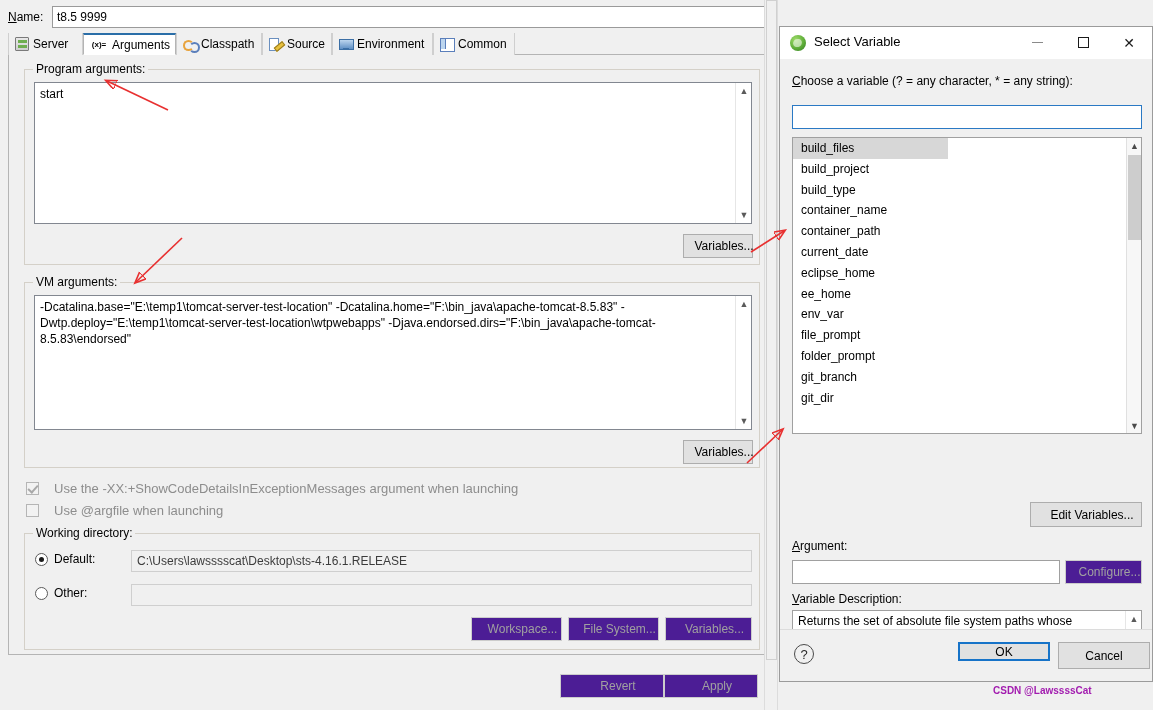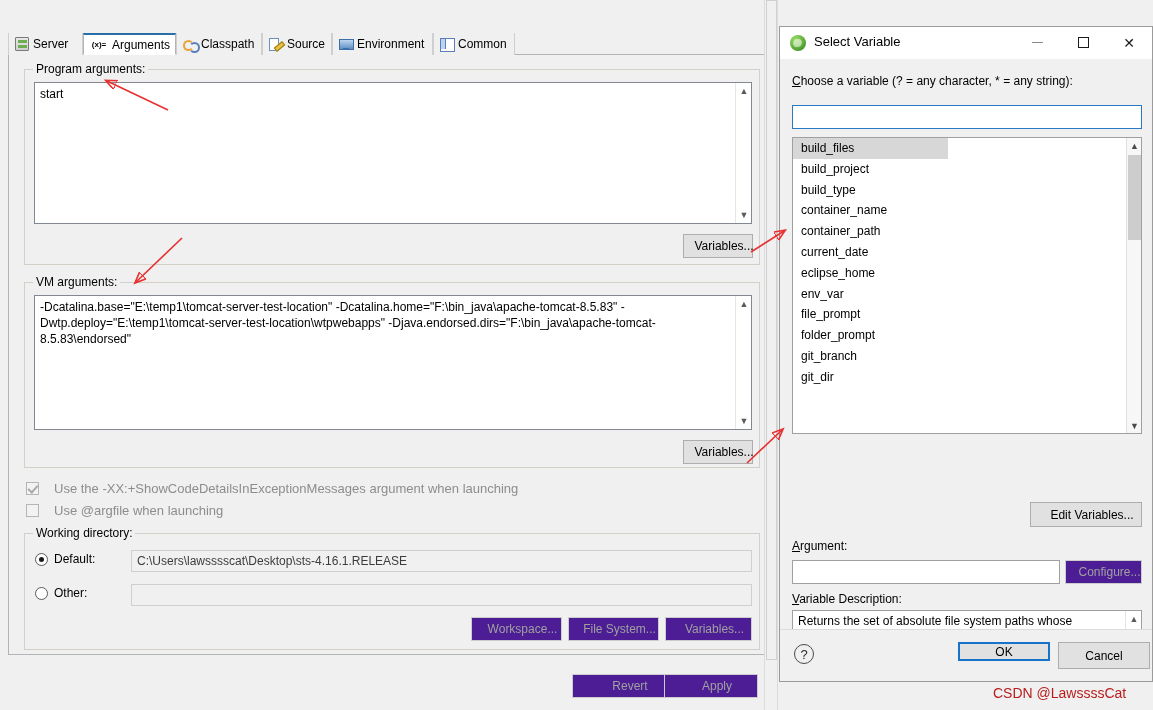--- a/index.html
+++ b/index.html
@@ -166,21 +166,21 @@
     border-radius:50%; background:#1a1a1a;
   }
   .ro-field {
     position: absolute; height: 22px; background: #f0f0f0;
     border: 1px solid #cfcfcf; font-size: 12px; color: #3c3c3c;
     display: flex; align-items: center; padding: 0 5px; white-space: nowrap;
   }
   .ro-field.empty { background: #f0f0f0; }
 
   
-  #revert-btn { left: 572px; top: 674px; width: 104px; }
+  #revert-btn { left: 560px; top: 674px; width: 104px; }
   #apply-btn  { left: 664px; top: 674px; width: 94px; }
 
   
   #left-scrollbar {
     position: absolute; right: 6px; top: 0px; width: 14px; height: 710px;
     background: #f0f0f0; border-left: 1px solid #dcdcdc; border-right: 1px solid #dcdcdc;
   }
   #left-scrollbar .thumb {
     position: absolute; left: 1px; top: 0px; width: 11px; height: 660px;
     background: #f0f0f0; border: 1px solid #d0d0d0;
@@ -292,33 +292,37 @@
     display:flex; align-items:center; justify-content:center; font-size: 12px;
   }
   #cancel-btn {
     position: absolute; left: 278px; top: 12px; width: 92px; height: 27px;
     background: #e1e1e1; border: 1px solid #adadad;
     display:flex; align-items:center; justify-content:center; font-size: 12px;
   }
 
   #watermark {
     position: absolute; left: 993px; top: 685px;
-    font-size: 14px; color: #b91c1c; white-space: nowrap;
+    font-size: 10px; color: #a21caf; white-space: nowrap; font-weight: bold;
   }
 
   
   #annot { position: absolute; left: 0; top: 0; width: 1153px; height: 710px; pointer-events: none; }
 </style>
 </head>
 <body>
 
 <div id="root">
 
   <div id="left-panel">
 
+    <div id="name-row">
+      <span id="name-label"><u>N</u>ame:</span>
+      <input id="name-input" type="text" value="t8.5 9999" style="">
+    </div>
 
     <div id="tabs">
       <div class="tab" style="left:0px; width:75px;">
         <span class="tab-icon ic-server"></span>
         <span>Server</span>
       </div>
       <div class="tab active" style="left:75px; width:93px;">
         <span class="tab-icon ic-args">(x)=</span>
         <span>Arguments</span>
       </div>
@@ -441,20 +445,21 @@
       <input id="filter-input" type="text" value="" style="">
 
       <div id="var-list">
         <div class="var-item selected">build_files</div>
         <div class="var-item">build_project</div>
         <div class="var-item">build_type</div>
         <div class="var-item">container_name</div>
         <div class="var-item">container_path</div>
         <div class="var-item">current_date</div>
         <div class="var-item">eclipse_home</div>
+        <div class="var-item">ee_home</div>
         <div class="var-item">env_var</div>
         <div class="var-item">file_prompt</div>
         <div class="var-item">folder_prompt</div>
         <div class="var-item">git_branch</div>
         <div class="var-item">git_dir</div>
         <div id="var-list-scroll">
           <span class="sb-arrow up">▲</span>
           <span class="sb-thumb"></span>
           <span class="sb-arrow down">▼</span>
         </div>

